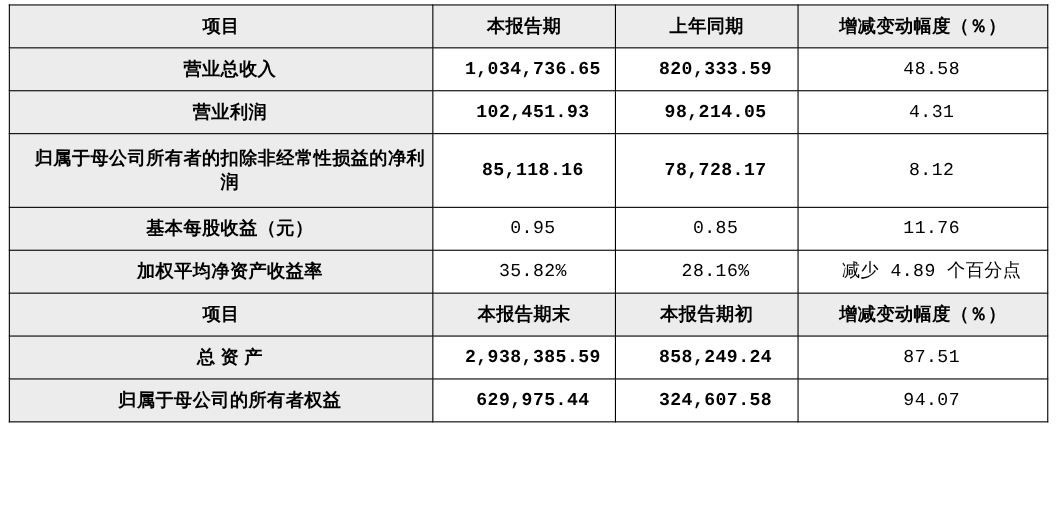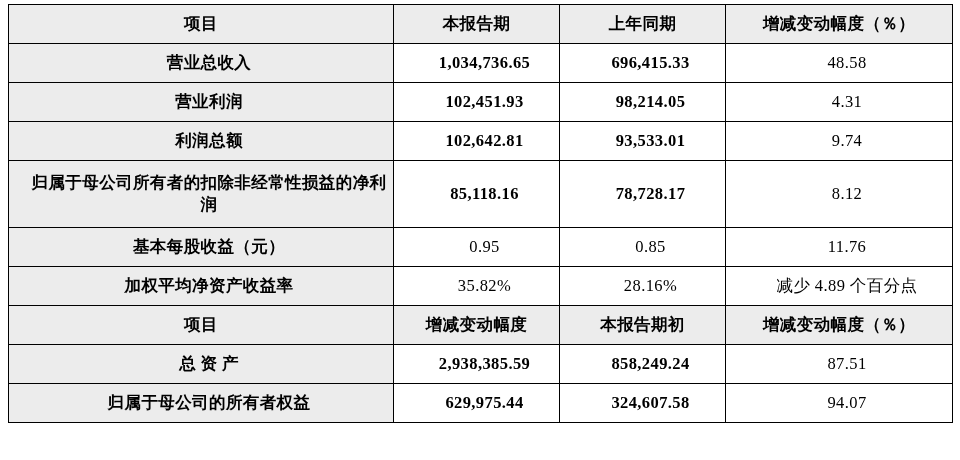--- a/index.html
+++ b/index.html
@@ -52,21 +52,21 @@
     height: 30px;
     padding-left: 20px;
   }
   td.label {
     background: #ececec;
     font-weight: bold;
   }
   td.num {
     background: #ffffff;
     font-weight: bold;
-    font-family: Liberation Serif, serif;
+    font-family: Liberation Mono, monospace;
   }
   td.num.plain {
     font-weight: normal;
   }
   tr.tall td {
     height: 58px;
   }
   td.wrap {
     padding-left: 12px;
     padding-right: 12px;
@@ -88,37 +88,31 @@
       <tr class="hdr">
         <td class="label">项目</td>
         <td class="label">本报告期</td>
         <td class="label">上年同期</td>
         <td class="label">增减变动幅度（％）</td>
       </tr>
 
       <tr class="body">
         <td class="label">营业总收入</td>
         <td class="num">1,034,736.65</td>
-        <td class="num">696,415.33</td>
+        <td class="num">820,333.59</td>
         <td class="num plain">48.58</td>
       </tr>
 
       <tr class="body">
         <td class="label">营业利润</td>
         <td class="num">102,451.93</td>
         <td class="num">98,214.05</td>
         <td class="num plain">4.31</td>
       </tr>
 
-      <tr class="body">
-        <td class="label">利润总额</td>
-        <td class="num">102,642.81</td>
-        <td class="num">93,533.01</td>
-        <td class="num plain">9.74</td>
-      </tr>
 
 
       <tr class="body tall">
         <td class="label wrap">归属于母公司所有者的扣除非经常性损益的净利润</td>
         <td class="num">85,118.16</td>
         <td class="num">78,728.17</td>
         <td class="num plain">8.12</td>
       </tr>
 
       <tr class="body">
@@ -130,21 +124,21 @@
 
       <tr class="body">
         <td class="label">加权平均净资产收益率</td>
         <td class="num plain">35.82%</td>
         <td class="num plain">28.16%</td>
         <td class="num plain">减少 4.89 个百分点</td>
       </tr>
 
       <tr class="hdr">
         <td class="label">项目</td>
-        <td class="label">增减变动幅度</td>
+        <td class="label">本报告期末</td>
         <td class="label">本报告期初</td>
         <td class="label">增减变动幅度（％）</td>
       </tr>
 
       <tr class="body">
         <td class="label">总 资 产</td>
         <td class="num">2,938,385.59</td>
         <td class="num">858,249.24</td>
         <td class="num plain">87.51</td>
       </tr>

